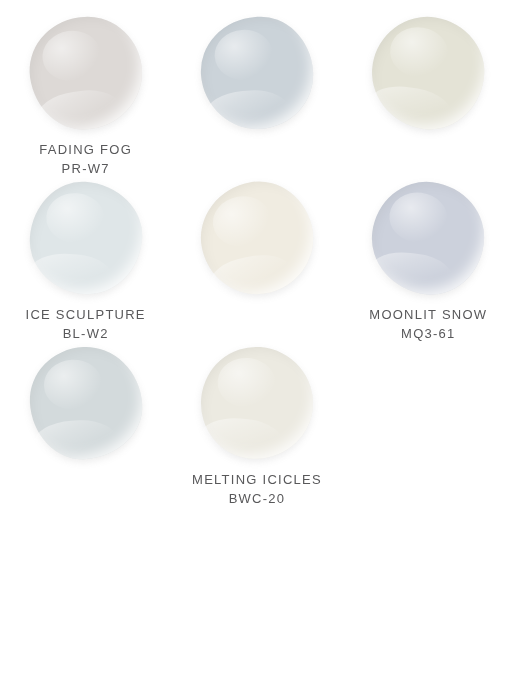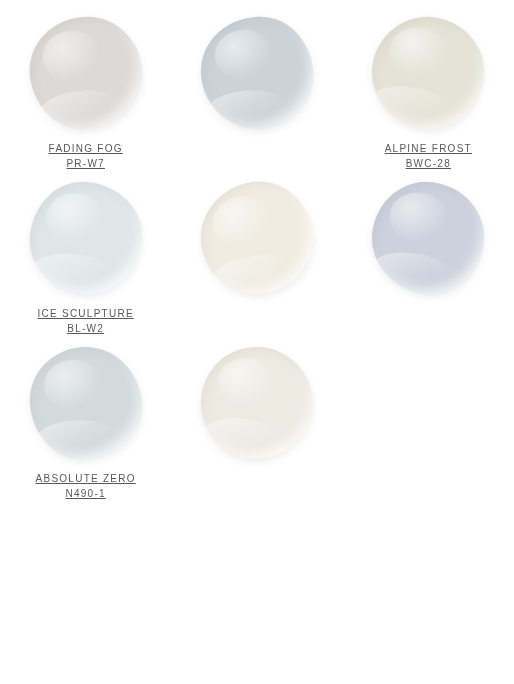--- a/index.html
+++ b/index.html
@@ -86,26 +86,25 @@
 
   .swatch-label {
     margin-top: 10px;
     text-align: center;
     line-height: 1.45;
   }
 
   .swatch-name,
   .swatch-code {
     display: block;
-    font-size: 10px;
+    font-size: 13px;
     letter-spacing: 1.25px;
     color: #58585a;
     text-transform: uppercase;
     white-space: nowrap;
-    text-decoration: underline;
   }
 </style>
 </head>
 <body>
 
 <div id="palette-grid">
     <div class="swatch-cell">
       <div class="blob-wrap">
         <div class="blob" style="background: rgb(221, 217, 214); border-radius: 50% 48% 52% 46% / 47% 50% 50% 53%; transform: rotate(-8deg);"></div>
       </div>
@@ -116,51 +115,51 @@
     </div>
     <div class="swatch-cell">
       <div class="blob-wrap">
         <div class="blob" style="background: rgb(203, 211, 217); border-radius: 52% 46% 50% 50% / 48% 52%; transform: rotate(-4deg);"></div>
       </div>
     </div>
     <div class="swatch-cell">
       <div class="blob-wrap">
         <div class="blob" style="background: rgb(228, 227, 214); border-radius: 49% 51% 47% 53% / 50% 48% 52% 50%; transform: rotate(9deg);"></div>
       </div>
-      <div class="swatch-label">
-        <span class="swatch-name">ALPINE FROST</span>
-        <span class="swatch-code">BWC-28</span>
-      </div>
     </div>
     <div class="swatch-cell">
       <div class="blob-wrap">
         <div class="blob" style="background: rgb(223, 230, 232); border-radius: 46% 54% 48% 52% / 53% 47%; transform: rotate(4deg);"></div>
       </div>
       <div class="swatch-label">
         <span class="swatch-name">ICE SCULPTURE</span>
         <span class="swatch-code">BL-W2</span>
       </div>
     </div>
     <div class="swatch-cell">
       <div class="blob-wrap">
         <div class="blob" style="background: rgb(240, 236, 225); border-radius: 53% 47% 51% 49% / 49% 51%; transform: rotate(-10deg);"></div>
       </div>
     </div>
     <div class="swatch-cell">
       <div class="blob-wrap">
         <div class="blob" style="background: rgb(204, 209, 220); border-radius: 48% 52% 46% 54% / 51% 49%; transform: rotate(7deg);"></div>
       </div>
+      <div class="swatch-label">
+        <span class="swatch-name">MOONLIT SNOW</span>
+        <span class="swatch-code">MQ3-61</span>
+      </div>
     </div>
     <div class="swatch-cell">
       <div class="blob-wrap">
         <div class="blob" style="background: rgb(211, 218, 220); border-radius: 50% 50% 54% 46% / 47% 54% 46% 53%; transform: rotate(-3deg);"></div>
-      </div>
-      <div class="swatch-label">
-        <span class="swatch-name">ABSOLUTE ZERO</span>
-        <span class="swatch-code">N490-1</span>
       </div>
     </div>
     <div class="swatch-cell">
       <div class="blob-wrap">
         <div class="blob" style="background: rgb(236, 234, 225); border-radius: 49% 51% 52% 48% / 50%; transform: rotate(5deg);"></div>
       </div>
+      <div class="swatch-label">
+        <span class="swatch-name">MELTING ICICLES</span>
+        <span class="swatch-code">BWC-20</span>
+      </div>
     </div>
   </div>
 
 </body></html>

